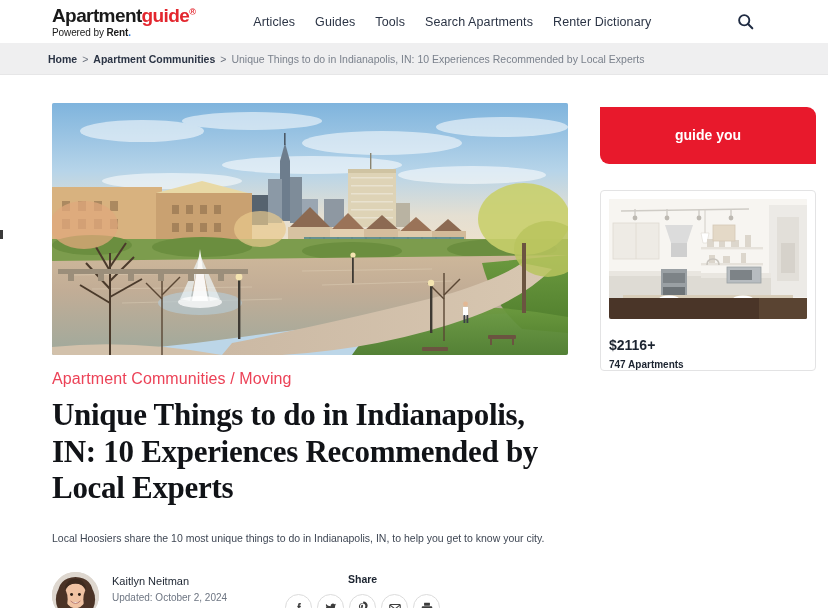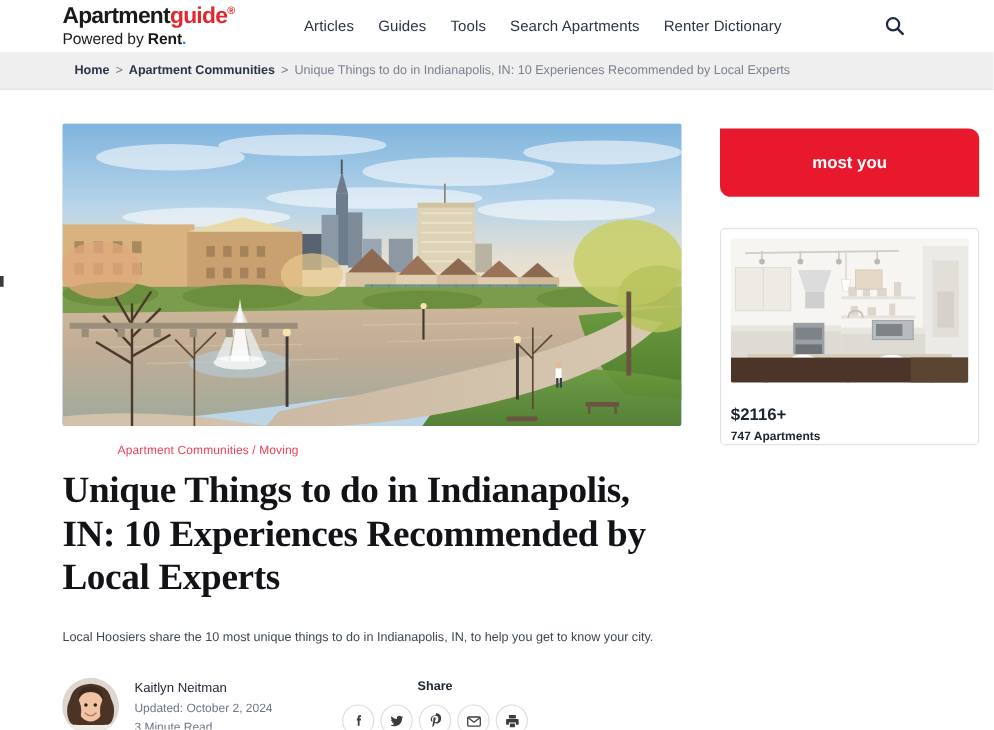--- a/index.html
+++ b/index.html
@@ -21,21 +21,21 @@
     position: relative;
   }
   .logo { display: flex; flex-direction: column; justify-content: center; line-height: 1; }
   .logo-main {
     font-size: 19px; font-weight: bold; letter-spacing: -0.6px;
     font-family: "Liberation Sans", sans-serif; white-space: nowrap;
   }
   .logo-apartment { color: #1a1a1a; }
   .logo-guide { color: #e3262e; }
   .logo-reg { color: #e3262e; font-size: 9px; vertical-align: super; }
-  .logo-sub { font-size: 13px; color: #1a1a1a; margin-top: 3px; letter-spacing: -0.1px; }
+  .logo-sub { font-size: 10px; color: #1a1a1a; margin-top: 3px; letter-spacing: -0.1px; }
   .logo-sub .rent { font-weight: bold; }
   .logo-sub .dot { color: #2a7de1; font-weight: bold; }
 
   .nav {
     display: flex; align-items: center; gap: 20px;
     margin-left: 58px;
   }
   .nav-item {
     font-size: 12.5px; color: #2b3445; cursor: pointer;
     white-space: nowrap; letter-spacing: 0.1px;
@@ -43,21 +43,21 @@
   .search-btn {
     position: absolute; right: 72px; top: 50%; transform: translateY(-50%);
     width: 22px; height: 22px; display: flex; align-items: center; justify-content: center;
     cursor: pointer;
   }
 
   
   .breadcrumb-bar {
     height: 32px; background: #efeff0;
     display: flex; align-items: center;
-    padding: 0 62px;
+    padding: 0 48px;
     border-bottom: 1px solid #e6e6e7;
   }
   .crumbs { display: flex; align-items: center; gap: 5px; font-size: 10.5px; }
   .crumb-link { color: #2b3445; font-weight: bold; cursor: pointer; }
   .crumb-sep { color: #6c737f; }
   .crumb-current { color: #7a818c; }
 
   
   .page { padding: 0 52px; position: relative; }
   .content-row { display: flex; gap: 32px; padding-top: 28px; }
@@ -65,23 +65,22 @@
   .side-col { width: 216px; flex-shrink: 0; padding-top: 4px; }
 
   
   .hero {
     width: 516px; height: 252px; border-radius: 2px;
     overflow: hidden; position: relative; background: #bcd6e8;
   }
   .hero svg { display: block; width: 100%; height: 100%; }
 
   .category {
-    margin-top: 15px; font-size: 10px; color: #ec4257;
+    margin-top: 15px; font-size: 16px; color: #ec4257;
     letter-spacing: 0.1px;
-    margin-left: 46px;
   }
   .headline {
     margin-top: 9px;
     font-family: "Liberation Serif", serif;
     font-size: 31px; font-weight: bold; line-height: 1.18;
     color: #111317; letter-spacing: -0.3px;
   }
   .subhead {
     margin-top: 24px; font-size: 10.5px; color: #3f4754; line-height: 1.5;
   }
@@ -460,21 +459,21 @@
 
           </div>
         </div>
       </div>
     </div>
 
     <div class="side-col">
 
       <div class="listings-banner">
         <div>
-          <div>most you</div>
+          <div>guide you</div>
         </div>
       </div>
 
       <div class="listing-card">
         <div class="listing-photo">
           <svg viewBox="0 0 198 120" preserveAspectRatio="none">
             <rect width="198" height="120" fill="#f4f2ee"></rect>
 
             <rect x="0" y="0" width="198" height="96" fill="#f7f5f1"></rect>
 

